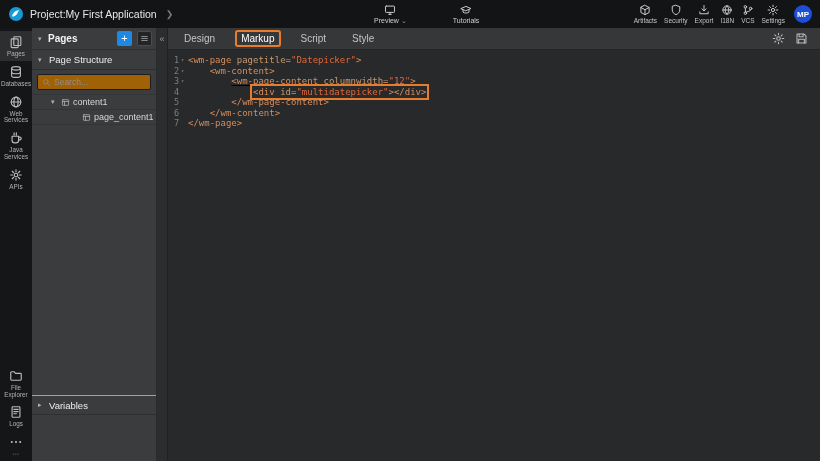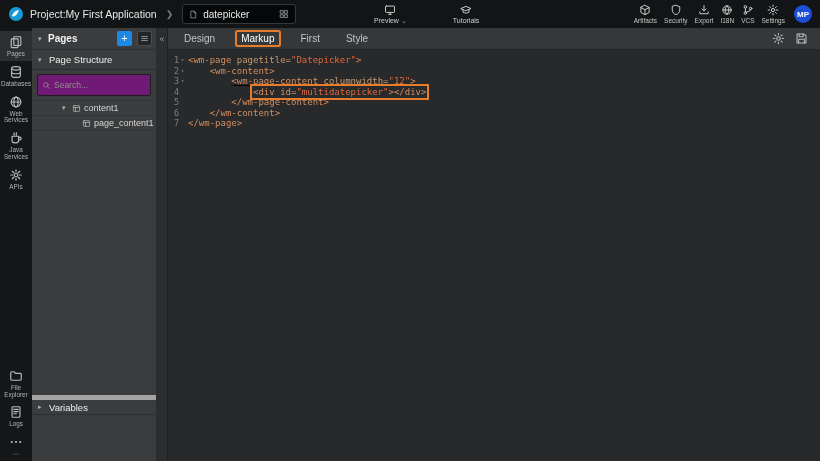--- a/index.html
+++ b/index.html
@@ -39,30 +39,30 @@
   
   .panel{width:125px;background:#3a3c3e;flex:none;display:flex;flex-direction:column;border-right:1px solid #2a2b2c;color:#ddd}
   .panel-head{height:22px;display:flex;align-items:center;padding:0 4px 0 6px;gap:3px;border-bottom:1px solid #2e2f30;flex:none}
   .tri{color:#aeaeae;font-size:7px;width:7px}
   .panel-title{font-size:10px;font-weight:bold;color:#f2f2f2}
   .ph-spacer{flex:1}
   .add-btn{width:15px;height:15px;background:#1e88e5;border:none;border-radius:2px;color:#fff;font-size:11px;cursor:pointer;display:flex;align-items:center;justify-content:center;font-family:inherit;line-height:1}
   .menu-btn{width:15px;height:15px;background:#222426;border:1px solid #4a4c4e;border-radius:2px;color:#b5b5b5;display:flex;align-items:center;justify-content:center;cursor:pointer;padding:0;margin-left:2px}
   .sec-head{height:20px;display:flex;align-items:center;gap:4px;padding:0 6px;font-size:9.5px;font-weight:normal;color:#ededed;border-bottom:1px solid #2e2f30;flex:none;cursor:pointer}
   .search-wrap{padding:4px 5px;border-bottom:1px solid #333436;flex:none}
-  .search-box{height:22px;background:#701a75;border:1px solid #1c1d1e;border-radius:2px;display:flex;align-items:center;padding:0 4px;gap:3px;color:#8f8f8f}
+  .search-box{height:16px;background:#a16207;border:1px solid #1c1d1e;border-radius:2px;display:flex;align-items:center;padding:0 4px;gap:3px;color:#8f8f8f}
   .search-box .icn{display:flex}
   .search-input{background:transparent;border:none;outline:none;color:#cfcfcf;font-size:8.5px;width:100%;font-family:inherit}
   .search-input::placeholder{color:#8f8f8f}
   .tree-row{height:15px;display:flex;align-items:center;gap:3px;font-size:9px;color:#d6d6d6;border-bottom:1px solid #333436;cursor:pointer}
   .tree-row.selected{background:#4a4c4f}
   .tree-caret{width:7px;font-size:7px;color:#b0b0b0;flex:none}
   .tree-icn{color:#b7bab8;display:flex;flex:none}
   .panel-mid{flex:1}
-  .vars{border-top:5px solid #a3a3a3}
+  .vars{border-top:1px solid #a3a3a3}
   .panel-tail{height:46px;flex:none}
 
   
   .strip{width:11px;background:#2b2d2f;flex:none;border-right:1px solid #202122;display:flex;justify-content:center;align-items:flex-start;padding-top:6px;color:#9a9d9f;font-size:9px;cursor:pointer}
 
   
   .editor{flex:1;display:flex;flex-direction:column;min-width:0}
   .tabbar{height:22px;background:#353739;display:flex;align-items:center;padding:0 12px;gap:18px;flex:none;border-bottom:1px solid #242526}
   .etab{font-size:10px;color:#c3c5c7;cursor:pointer;padding:1px 4px;white-space:nowrap}
   .etab.active{color:#fff;box-shadow:0 0 0 2px #e87c2d;border-radius:1px}
@@ -89,37 +89,20 @@
   <header class="topbar">
     <div class="tb-left">
       <span class="logo">
         <svg width="16" height="16" viewBox="0 0 16 16">
             <circle cx="8" cy="8" r="7" fill="#1699d6"></circle>
             <path d="M4 9.5c1.6-3.4 3.4-5 7-5.6-1.2 2.3-1.6 5.6-6.2 6.8z" fill="#fff"></path>
           </svg>
       </span>
       <span class="proj"><span>Project:</span><span>My First Application</span></span>
       <span class="tb-chev">❯</span>
-      <div class="page-tab">
-        <span class="icn">
-            <svg width="9" height="9" viewBox="0 0 16 16" fill="none" stroke="currentColor" stroke-width="1.3" stroke-linecap="round" stroke-linejoin="round">
-              <path d="M4 2h5l3 3v9H4z"></path>
-              <path d="M9 2v3h3"></path>
-            </svg>
-          </span>
-        <span class="pt-lbl">datepicker</span>
-        <span class="icn">
-            <svg width="10" height="10" viewBox="0 0 16 16" fill="none" stroke="currentColor" stroke-width="1.3" stroke-linecap="round" stroke-linejoin="round">
-              <rect x="2.5" y="2.5" width="4.3" height="4.3"></rect>
-              <rect x="9.2" y="2.5" width="4.3" height="4.3"></rect>
-              <rect x="2.5" y="9.2" width="4.3" height="4.3"></rect>
-              <rect x="9.2" y="9.2" width="4.3" height="4.3"></rect>
-            </svg>
-          </span>
-      </div>
     </div>
 
     <div class="tb-center">
       <div class="tb-item">
         <span class="icn">
             <svg width="12" height="12" viewBox="0 0 16 16" fill="none" stroke="currentColor" stroke-width="1.3" stroke-linecap="round" stroke-linejoin="round">
               <rect x="2" y="2.8" width="12" height="8.4" rx="1"></rect>
               <path d="M6.3 13.8h3.4M8 11.2v2.6"></path>
             </svg>
           </span>
@@ -312,21 +295,21 @@
               <svg width="9" height="9" viewBox="0 0 16 16" fill="none" stroke="currentColor" stroke-width="1.3" stroke-linecap="round" stroke-linejoin="round">
                 <circle cx="6.8" cy="6.8" r="4"></circle>
                 <path d="m9.8 9.8 3.6 3.6"></path>
               </svg>
             </span>
           <input class="search-input" type="text" placeholder="Search..." style="">
         </div>
       </div>
 
       <div id="tree">
-          <div class="tree-row" style="padding-left: 30px;">
+          <div class="tree-row" style="padding-left: 19px;">
             <span class="tree-caret">▾</span>
             <span class="icn tree-icn">
               <svg width="9" height="9" viewBox="0 0 16 16" fill="none" stroke="currentColor" stroke-width="1.3" stroke-linecap="round" stroke-linejoin="round">
                 <rect x="2.5" y="3" width="11" height="10" rx="1"></rect>
                 <path d="M2.5 6.2h11M6.2 6.2V13"></path>
               </svg>
             </span>
             <span class="tree-lbl">content1</span>
           </div>
           <div class="tree-row" style="padding-left: 40px;">
@@ -352,21 +335,21 @@
 
     <div class="strip">
       <span>«</span>
     </div>
 
     <main class="editor">
       <div class="tabbar">
         <div id="tabs" style="display:flex;gap:18px;align-items:flex-end">
             <div class="etab">Design</div>
             <div class="etab active">Markup</div>
-            <div class="etab">First</div>
+            <div class="etab">Script</div>
             <div class="etab">Style</div>
           </div>
         <div class="tab-actions">
           <span class="icn">
               <svg width="13" height="13" viewBox="0 0 16 16" fill="none" stroke="currentColor" stroke-width="1.3" stroke-linecap="round" stroke-linejoin="round">
                 <circle cx="8" cy="8" r="2.2"></circle>
                 <path d="M8 1.5v2M8 12.5v2M1.5 8h2M12.5 8h2M3.4 3.4l1.4 1.4M11.2 11.2l1.4 1.4M12.6 3.4l-1.4 1.4M4.8 11.2l-1.4 1.4"></path>
               </svg>
             </span>
           <span class="icn">

